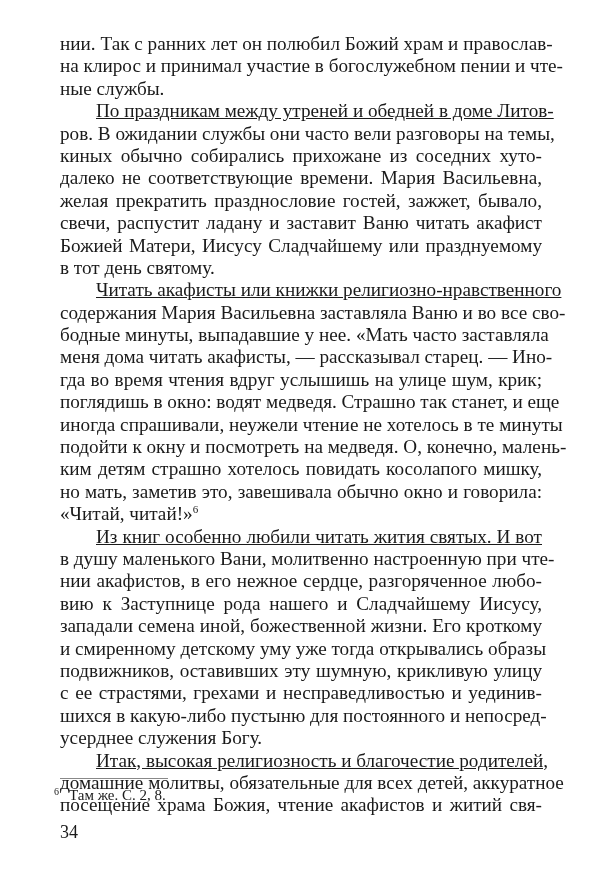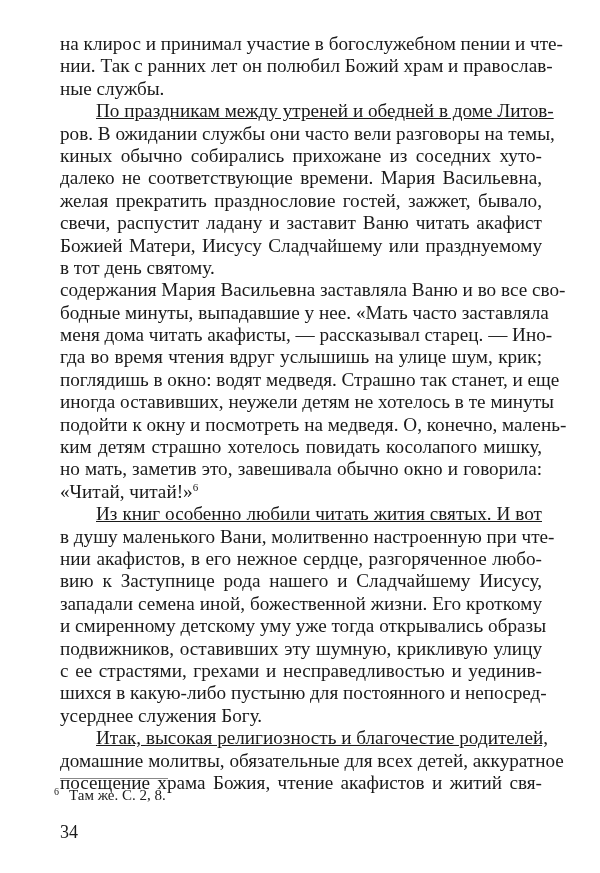--- a/index.html
+++ b/index.html
@@ -14,37 +14,38 @@
   .footnote { position: absolute; left: 54px; top: 786px; font-family: "Liberation Serif", "DejaVu Serif", serif;
     font-size: 15px; color: #1a1a1a; white-space: nowrap; }
   .footnote .fn-num { font-size: 10px; vertical-align: 5px; margin-right: 10px; }
   .page-number { position: absolute; left: 60px; top: 822px; font-family: "Liberation Serif", "DejaVu Serif", serif;
     font-size: 18px; color: #1a1a1a; }
 </style>
 </head>
 <body>
 
 <div class="page" id="page-body">
+    <span class="line"><span>нии. Так с ранних лет он полюбил Божий храм и православ-</span></span>
     <span class="line"><span>на клирос и принимал участие в богослужебном пении и чте-</span></span>
-    <span class="line"><span>нии. Так с ранних лет он полюбил Божий храм и православ-</span></span>
     <span class="line last"><span>ные службы.</span></span>
     <span class="line indent"><span>По праздникам между утреней и обедней в доме Литов-</span></span>
     <span class="line"><span>ров. В ожидании службы они часто вели разговоры на темы,</span></span>
     <span class="line"><span>киных обычно собирались прихожане из соседних хуто-</span></span>
     <span class="line"><span>далеко не соответствующие времени. Мария Васильевна,</span></span>
     <span class="line"><span>желая прекратить празднословие гостей, зажжет, бывало,</span></span>
     <span class="line"><span>свечи, распустит ладану и заставит Ваню читать акафист</span></span>
     <span class="line"><span>Божией Матери, Иисусу Сладчайшему или празднуемому</span></span>
     <span class="line last"><span>в тот день святому.</span></span>
+    <span class="line indent"><span>Читать акафисты или книжки религиозно-нравственного</span></span>
     <span class="line"><span>содержания Мария Васильевна заставляла Ваню и во все сво-</span></span>
     <span class="line"><span>бодные минуты, выпадавшие у нее. «Мать часто заставляла</span></span>
     <span class="line"><span>меня дома читать акафисты, — рассказывал старец. — Ино-</span></span>
     <span class="line"><span>гда во время чтения вдруг услышишь на улице шум, крик;</span></span>
     <span class="line"><span>поглядишь в окно: водят медведя. Страшно так станет, и еще</span></span>
-    <span class="line"><span>иногда оставивших, неужели детям не хотелось в те минуты</span></span>
+    <span class="line"><span>иногда спрашивали, неужели чтение не хотелось в те минуты</span></span>
     <span class="line"><span>подойти к окну и посмотреть на медведя. О, конечно, малень-</span></span>
     <span class="line"><span>ким детям страшно хотелось повидать косолапого мишку,</span></span>
     <span class="line"><span>но мать, заметив это, завешивала обычно окно и говорила:</span></span>
     <span class="line last"><span>«Читай, читай!»</span><span class="sup">6</span></span>
     <span class="line indent"><span>Из книг особенно любили читать жития святых. И вот</span></span>
     <span class="line"><span>в душу маленького Вани, молитвенно настроенную при чте-</span></span>
     <span class="line"><span>нии акафистов, в его нежное сердце, разгоряченное любо-</span></span>
     <span class="line"><span>вию к Заступнице рода нашего и Сладчайшему Иисусу,</span></span>
     <span class="line"><span>западали семена иной, божественной жизни. Его кроткому</span></span>
     <span class="line"><span>и смиренному детскому уму уже тогда открывались образы</span></span>

